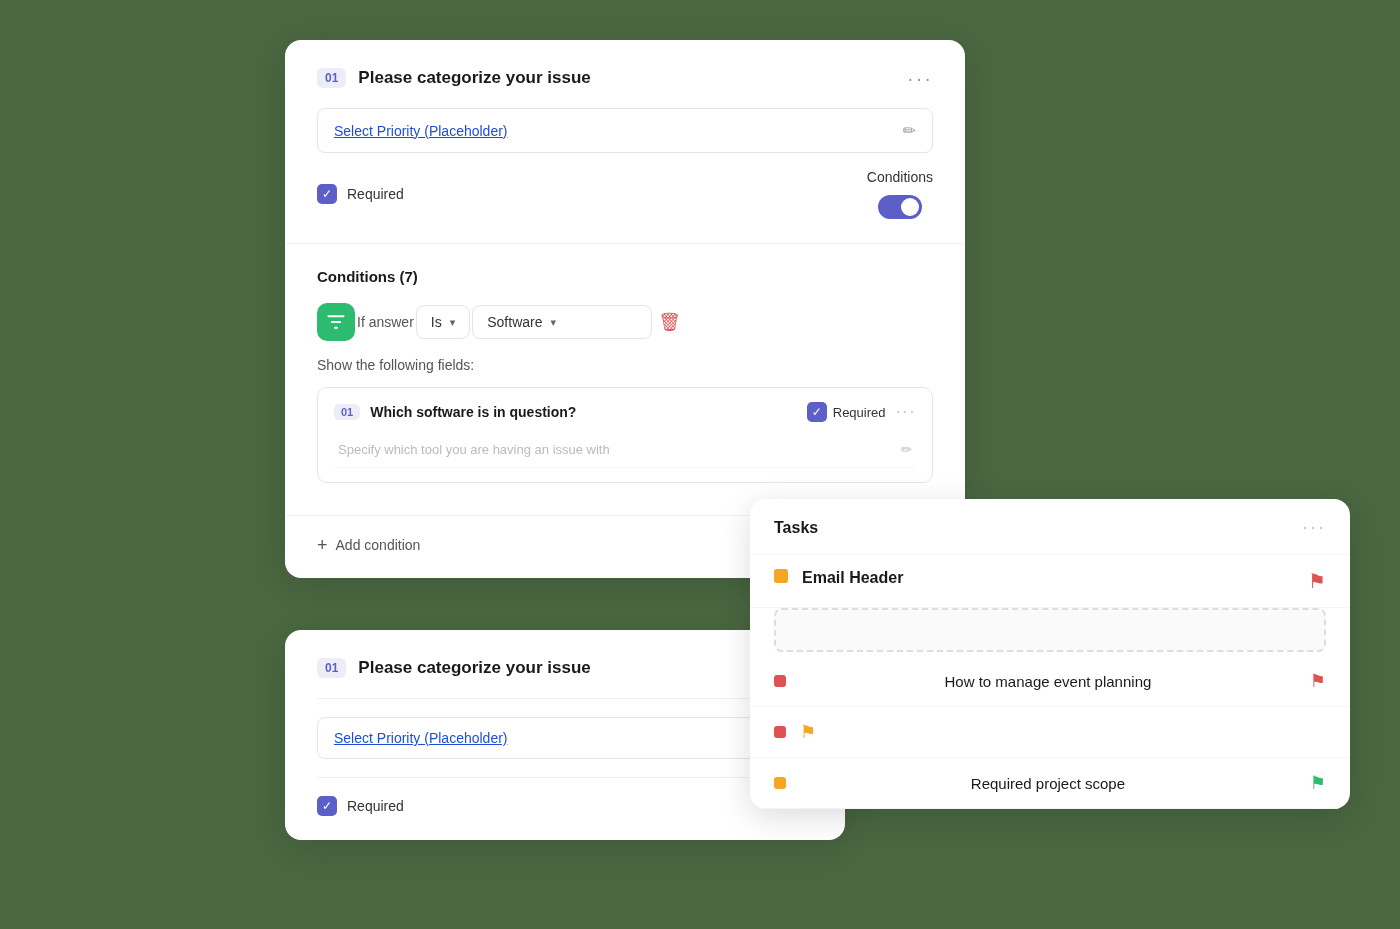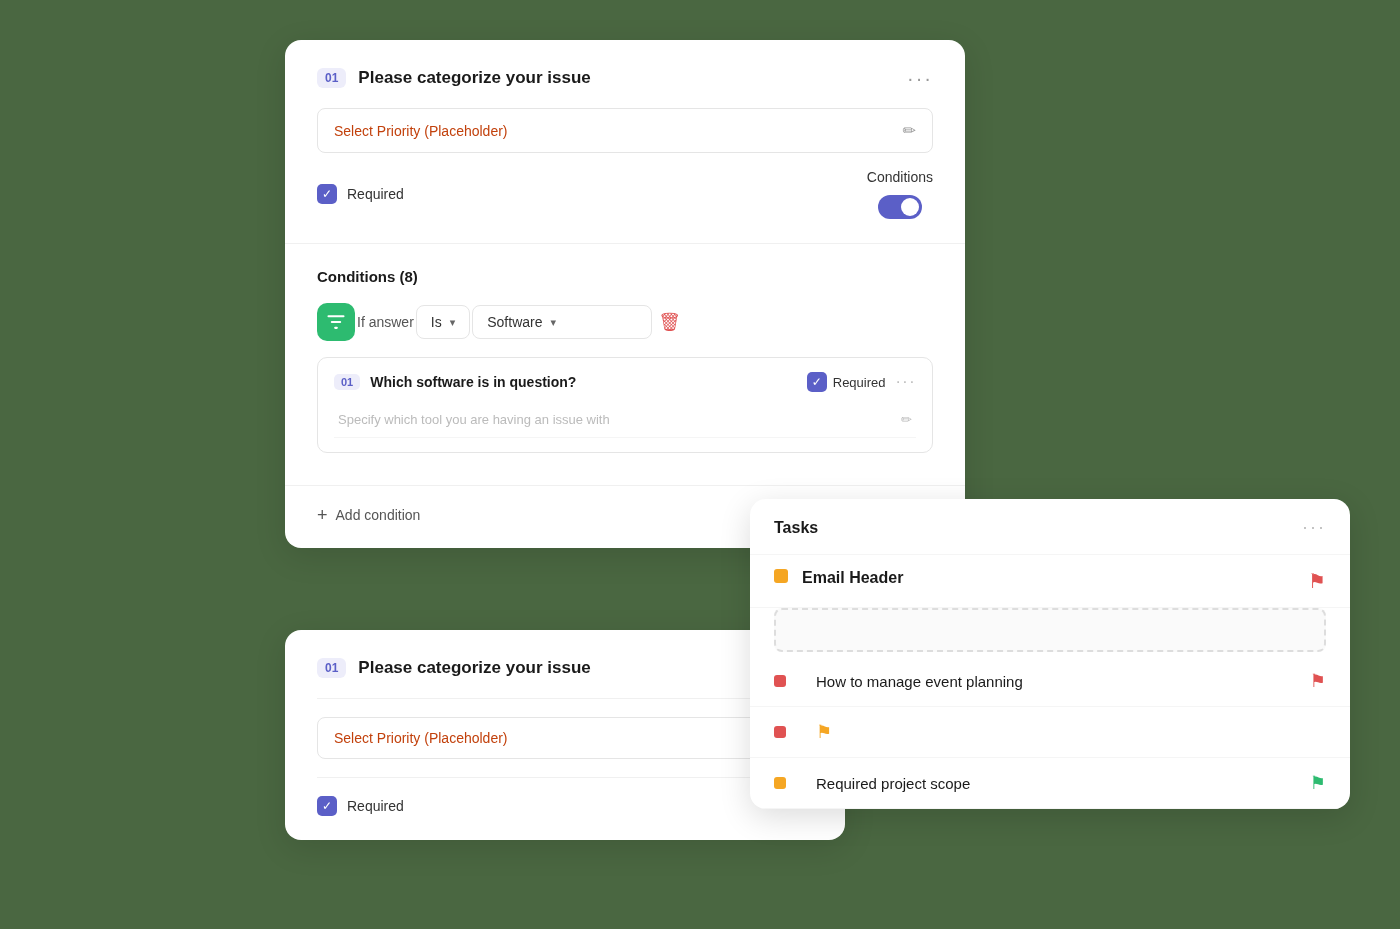--- a/index.html
+++ b/index.html
@@ -85,22 +85,23 @@
       padding: 12px 16px;
       display: flex;
       align-items: center;
       justify-content: space-between;
       background: #fff;
       margin-bottom: 16px;
       cursor: pointer;
     }
 
     .select-field-placeholder {
-      color: #c2410c;
-      font-size: 14px;
+      color: #1d4ed8;
+      font-size: 14px;
+      text-decoration: underline;
     }
 
     .edit-icon {
       color: #999;
       font-size: 16px;
     }
 
     .field-row {
       display: flex;
       align-items: center;
@@ -429,21 +430,22 @@
       border-radius: 8px;
       height: 44px;
       background: #fafafa;
     }
 
     .task-row {
       display: flex;
       align-items: center;
       padding: 14px 24px;
       border-bottom: 1px solid #f5f5f5;
-      gap: 30px;
+      gap: 14px;
+      text-align: center;
     }
 
     .task-dot-red {
       width: 12px;
       height: 12px;
       background: #e05252;
       border-radius: 3px;
       flex-shrink: 0;
     }
 
@@ -496,21 +498,21 @@
         <div class="conditions-group">
           <span class="conditions-label">Conditions</span>
           <div class="toggle">
             <div class="toggle-knob"></div>
           </div>
         </div>
       </div>
     </div>
 
     <div class="conditions-section">
-      <div class="conditions-title">Conditions (8)</div>
+      <div class="conditions-title">Conditions (7)</div>
 
       <div class="condition-row">
         <div class="condition-icon">
           <svg viewBox="0 0 24 24" fill="none" xmlns="http://www.w3.org/2000/svg">
             <path d="M3 5h18M7 12h10M11 19h2" stroke="white" stroke-width="2.5" stroke-linecap="round"></path>
           </svg>
         </div>
         <span class="if-answer-text">If answer</span>
         <div class="dropdown-field">
           <span>Is</span>
@@ -518,20 +520,21 @@
         </div>
         <div class="dropdown-field dropdown-software">
           <span>Software</span>
           <span class="chevron">▾</span>
         </div>
         <button class="delete-btn">
           <span>🗑</span>
         </button>
       </div>
 
+      <div class="show-fields-label">Show the following fields:</div>
 
       <div class="nested-field">
         <div class="nested-field-header">
           <span class="nested-step-badge">01</span>
           <span class="nested-field-title">Which software is in question?</span>
           <div class="nested-required-group">
             <div class="checkbox-blue">
               <span>✓</span>
             </div>
             <span class="nested-required-label">Required</span>

